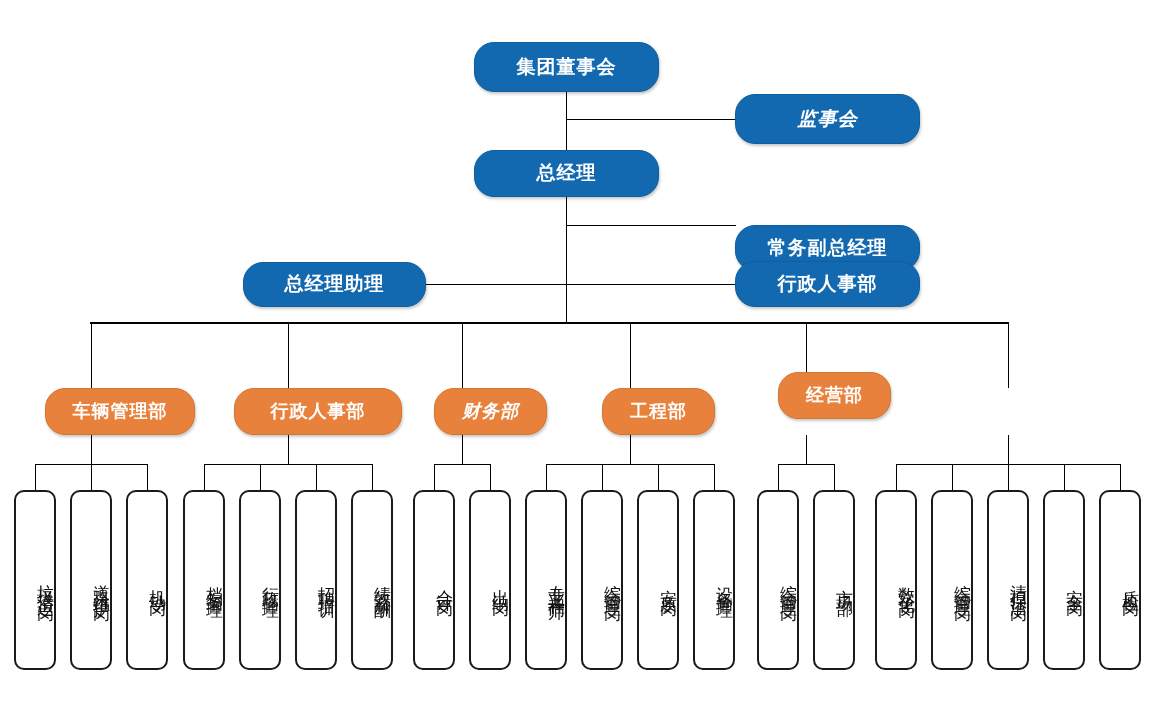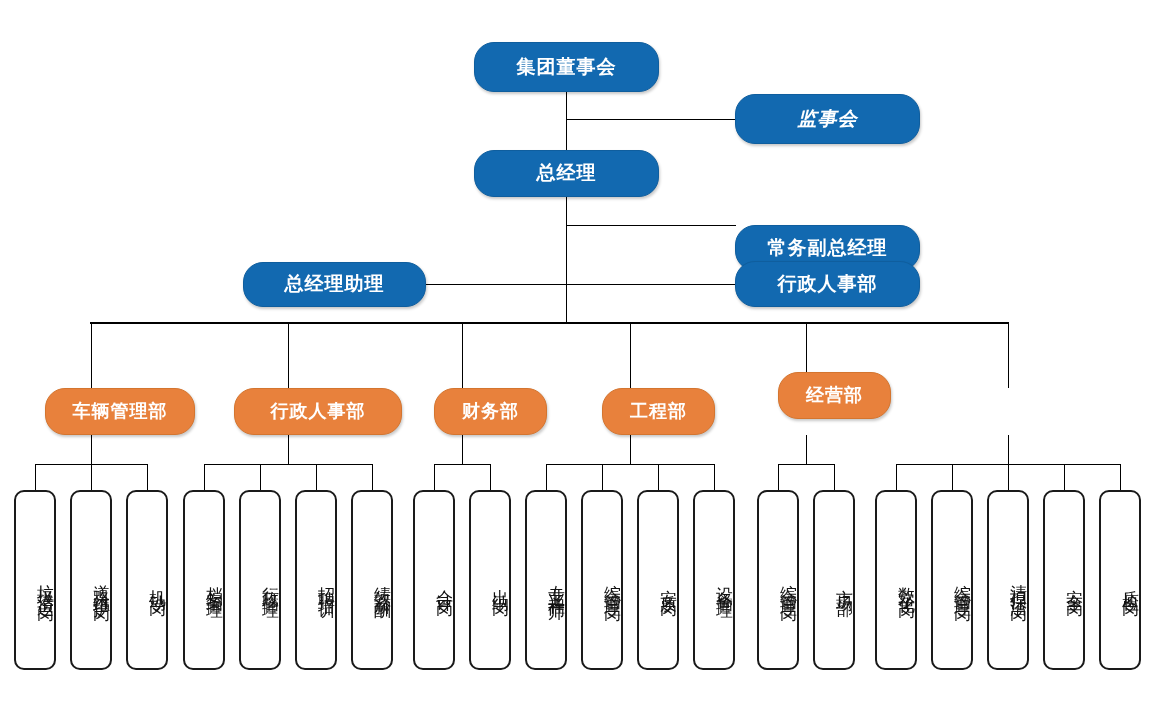--- a/index.html
+++ b/index.html
@@ -107,21 +107,21 @@
   <div class="line v" style="left:288px; top:322px; height:66px;"></div>
   <div class="line v" style="left:462px; top:322px; height:66px;"></div>
   <div class="line v" style="left:630px; top:322px; height:66px;"></div>
   <div class="line v" style="left:806px; top:322px; height:66px;"></div>
   <div class="line v" style="left:1008px;top:322px; height:66px;"></div>
 
   <div class="node orange" style="left:17px; top:388px; width:150px; height:47px;">车辆管理部</div>
 
   <div class="node orange" style="left:206px; top:388px; width:168px; height:47px;">行政人事部</div>
 
-  <div class="node orange" style="left:406px; top:388px; width:113px; height:47px;">财务部</div>
+  <div class="node orange" style="left:406px; top:388px; width:113px; height:47px;font-style:italic;">财务部</div>
 
   <div class="node orange" style="left:574px; top:388px; width:113px; height:47px;">工程部</div>
 
   <div class="node orange" style="left:750px; top:372px; width:113px; height:47px;text-align:right;">经营部</div>
 
 
   <div class="line v" style="left:91px; top:435px; height:29px;"></div>
   <div class="line h" style="left:35px; top:464px; width:113px;"></div>
   <div class="line v" style="left:35px;  top:464px; height:26px;"></div>
   <div class="line v" style="left:91px;  top:464px; height:26px;"></div>

